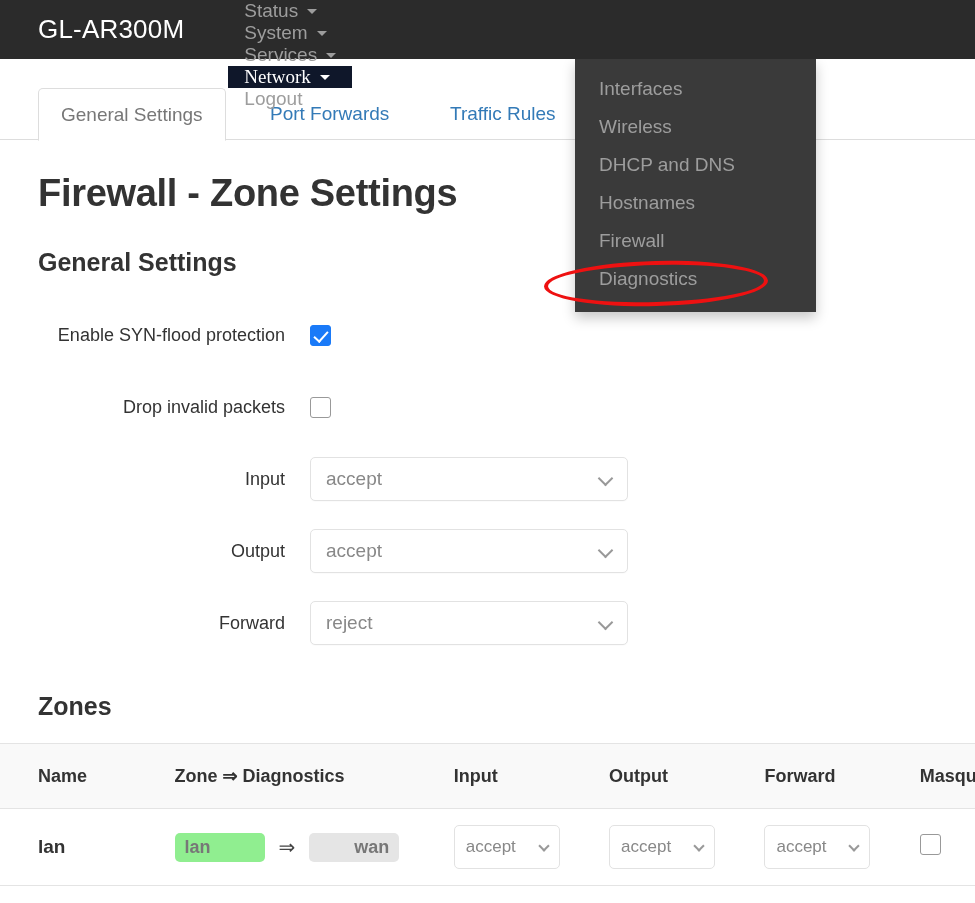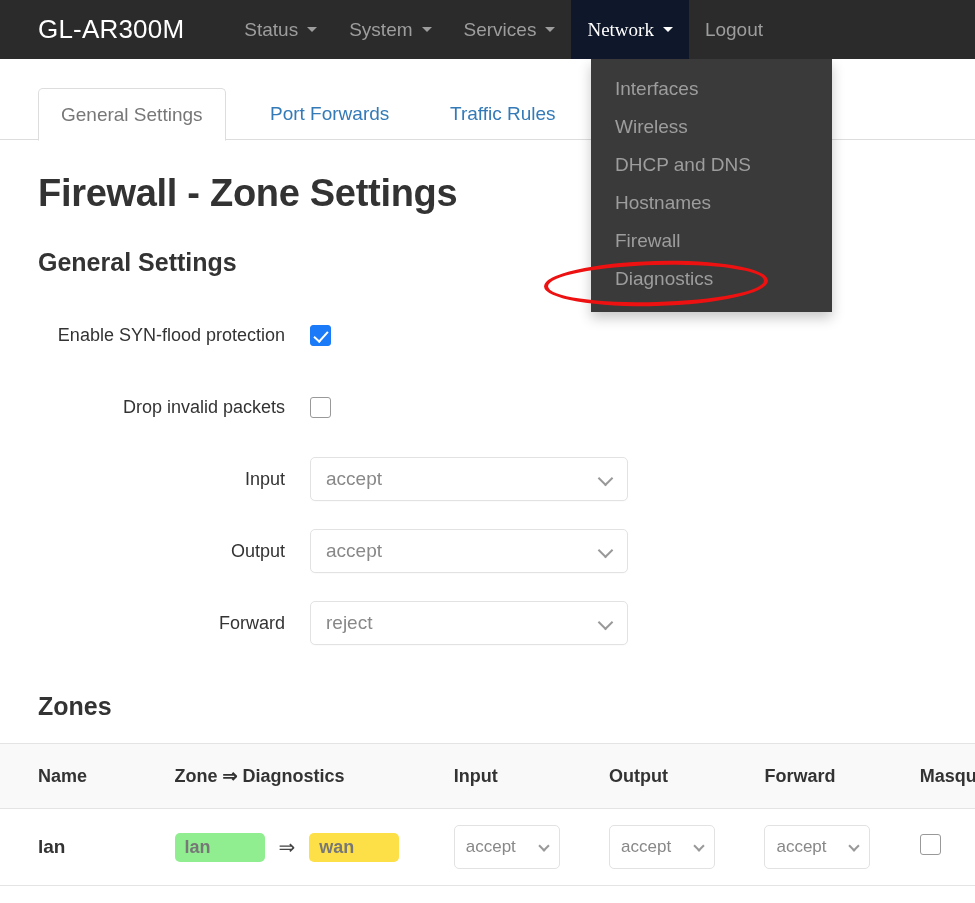--- a/index.html
+++ b/index.html
@@ -22,21 +22,21 @@
   }
   .brand {
     color: #ffffff;
     font-size: 26px;
     font-weight: 400;
     margin-left: 38px;
     margin-right: 44px;
     letter-spacing: 0.2px;
     white-space: nowrap;
   }
-  .nav-items { display: flex; align-items: stretch; height: 59px; }
+  .nav-items { display: flex; align-items: stretch; height: 59px; flex-direction: column; }
   .nav-item {
     display: flex; align-items: center;
     padding: 0 16px;
     height: 59px;
     color: #9d9d9d;
     font-size: 19px;
     white-space: nowrap;
     cursor: pointer;
   }
   .nav-item .caret {
@@ -56,21 +56,20 @@
 
   
   .dropdown {
     position: absolute;
     top: 59px; left: 575px;
     width: 241px;
     background: #3a3a3a;
     padding: 11px 0 14px 0;
     z-index: 25;
     box-shadow: 0 6px 12px rgba(0,0,0,.22);
-    margin-left: 16px;
   }
   .dropdown-item {
     display: block;
     padding: 6px 0 6px 24px;
     color: #9d9d9d;
     font-size: 19px;
     line-height: 26px;
     white-space: nowrap;
     cursor: pointer;
   }
@@ -247,21 +246,21 @@
     display: inline-block;
     min-width: 90px;
     padding: 4px 10px;
     border-radius: 5px;
     font-size: 18px;
     font-weight: bold;
     color: #777777;
     vertical-align: middle;
   }
   .zbadge.green { background: #90ee90; }
-  .zbadge.red   { background: #fde047; }
+  .zbadge.red   { background: #e5e5e5; text-align: right; }
   .zarrow {
     display: inline-block;
     margin: 0 9px;
     font-size: 20px;
     color: #444444;
     vertical-align: middle;
   }
   .sel-sm {
     position: relative;
     width: 106px; height: 44px;

